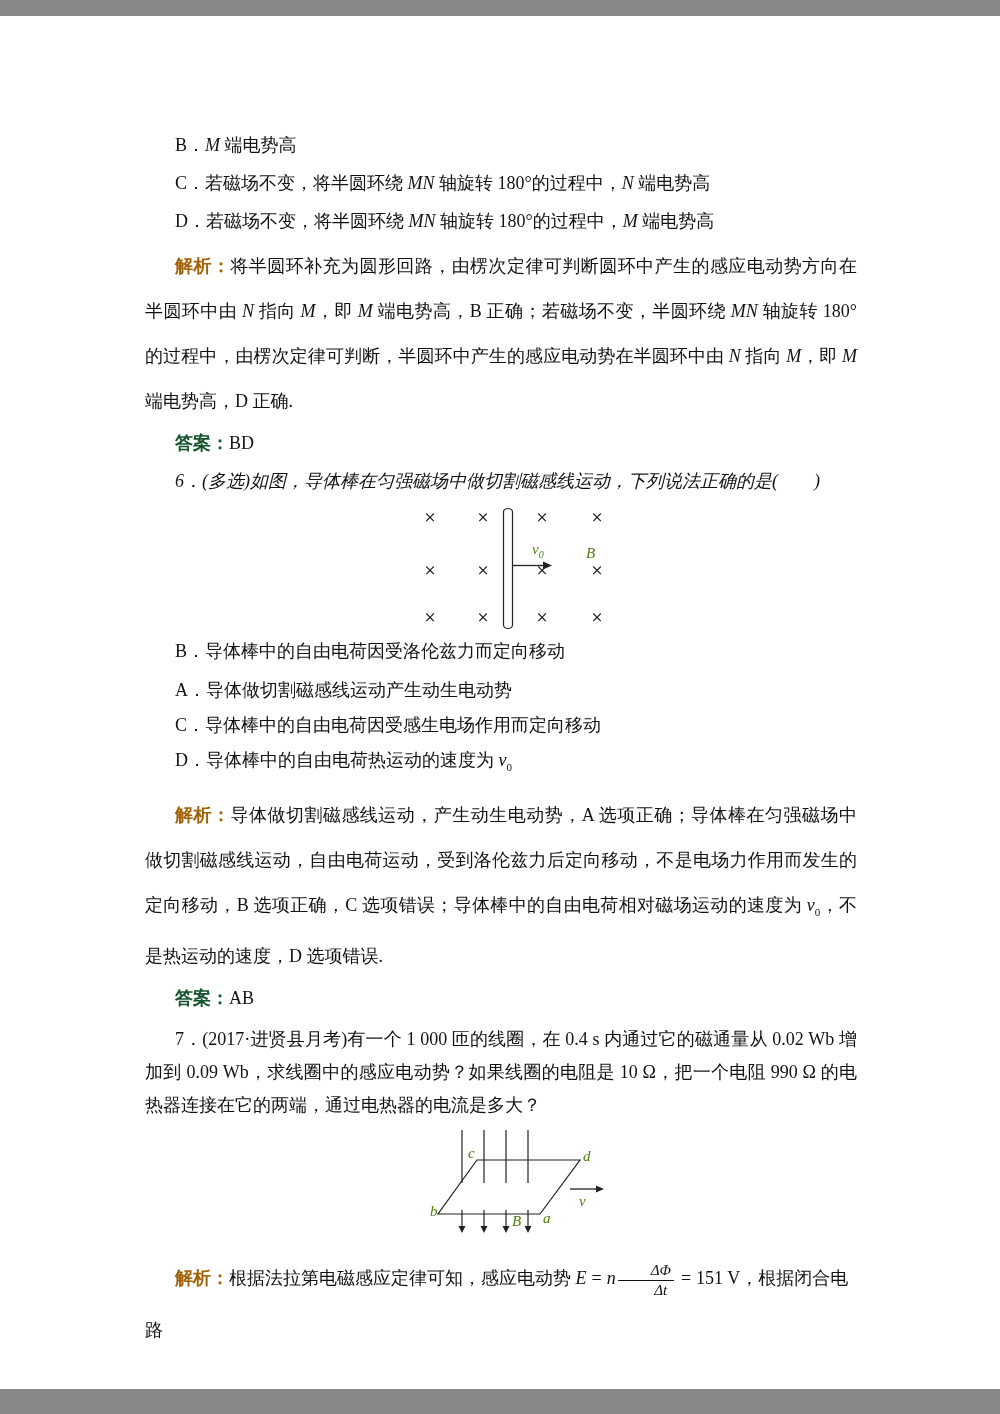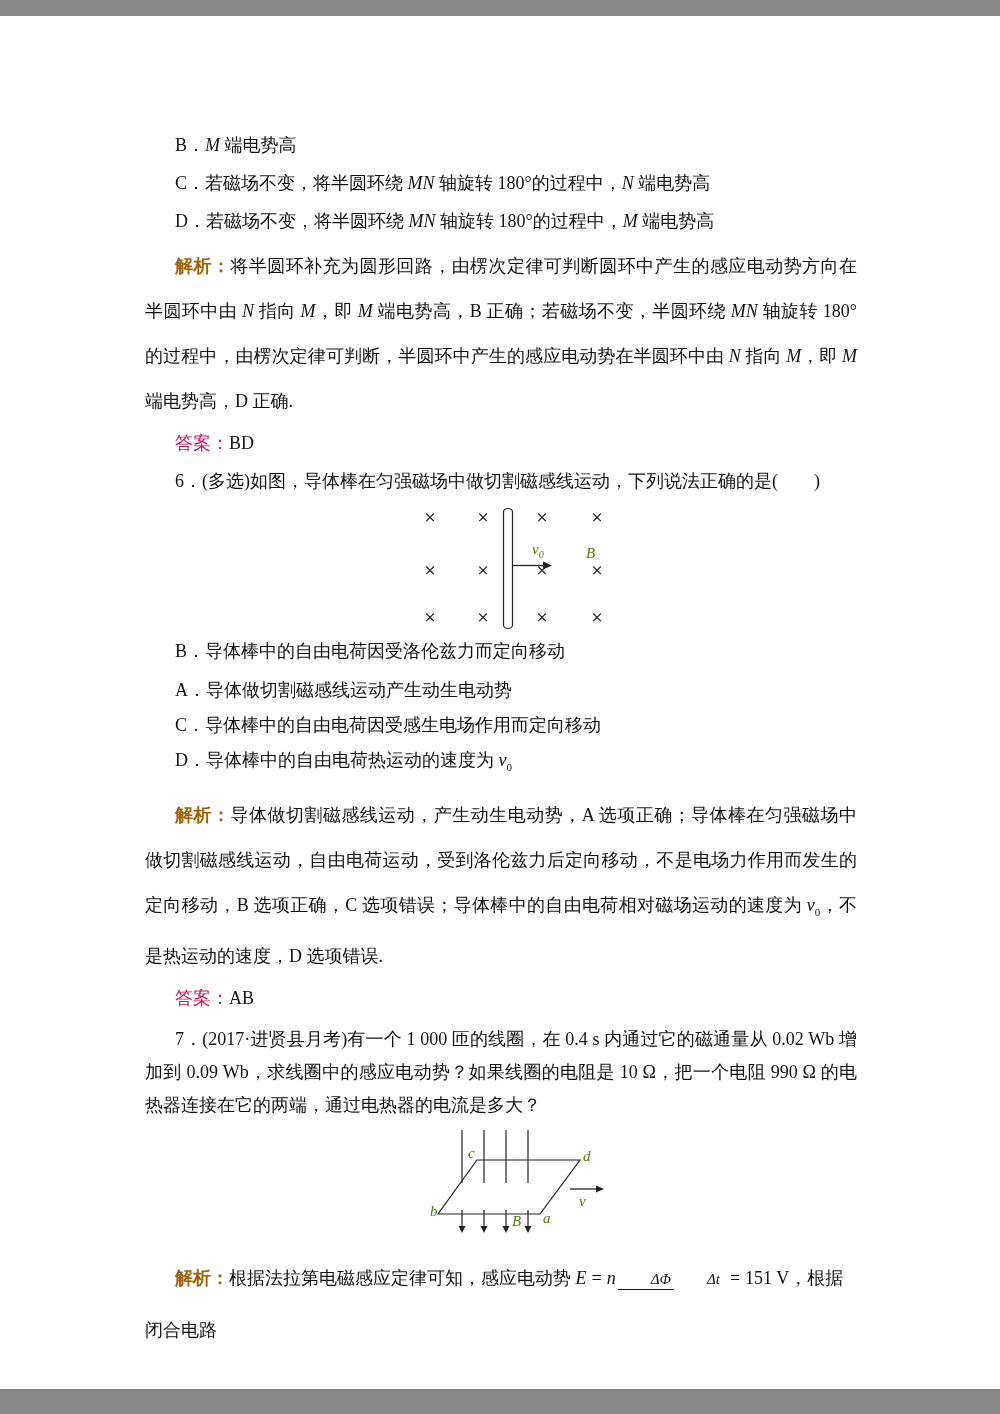--- a/index.html
+++ b/index.html
@@ -7,42 +7,42 @@
     position:relative;width:1000px;height:1373px;background:#ffffff;
     margin:16px auto;overflow:hidden;
     font-family:"Liberation Serif","DejaVu Serif",serif;
     color:#121212;font-size:18px;
   }
   .content{position:absolute;left:145px;top:110px;width:712px;}
   .opt{line-height:38px;padding-left:30px;}
   .opt6{line-height:35px;padding-left:30px;}
   .para{text-align:justify;text-indent:30px;line-height:45px;}
   .ansline{line-height:38px;padding-left:30px;}
-  .stemline{line-height:38px;padding-left:30px;}
+  .stemline{line-height:38px;padding-left:30px;font-style:italic;}
   .stempara{text-align:justify;text-indent:30px;line-height:33px;}
   .lbl-analysis{color:#a16207;font-family:"Liberation Sans","DejaVu Sans",sans-serif;font-weight:700;}
-  .lbl-answer{color:#be185d;font-family:"Liberation Sans","DejaVu Sans",sans-serif;font-weight:400;}
+  .lbl-answer{color:#14532d;font-family:"Liberation Sans","DejaVu Sans",sans-serif;font-weight:700;}
   .sec-head{font-family:"Liberation Sans","DejaVu Sans",sans-serif;font-weight:700;
     font-size:19px;line-height:38px;padding-left:30px;}
   .var{font-style:italic;font-family:"Liberation Serif",serif;}
   sub{font-size:11px;}
   
   .diag6{position:relative;width:210px;height:130px;margin:2px 0 2px 270px;}
   .diag6 svg{position:absolute;left:0;top:0;}
   .cross{position:absolute;transform:translate(-50%,-50%);font-size:15px;color:#222;
     font-family:"DejaVu Serif",serif;}
   .dlabel{position:absolute;font-style:italic;font-size:15px;color:#4d7c0f;
     font-family:"Liberation Serif",serif;line-height:1;}
   .dlabel sub{font-size:10px;}
   
   .diag7{position:relative;width:210px;height:114px;margin:4px 0 2px 285px;}
   .diag7 svg{position:absolute;left:0;top:0;}
   
   .formula-line{margin-top:12px;line-height:52px;text-indent:30px;}
-  .frac{display:inline-flex;vertical-align:middle;
+  .frac{display:inline-flex;flex-direction:column;vertical-align:middle;
     text-align:center;font-size:15px;line-height:1.25;margin:0 2px;}
   .frac .num{border-bottom:1px solid #121212;padding:0 3px;}
   .frac .den{padding:0 3px;}
   .eq{padding:0 5px;}
 </style>
 </head>
 <body>
 
 <div class="page">
   <div class="content">

